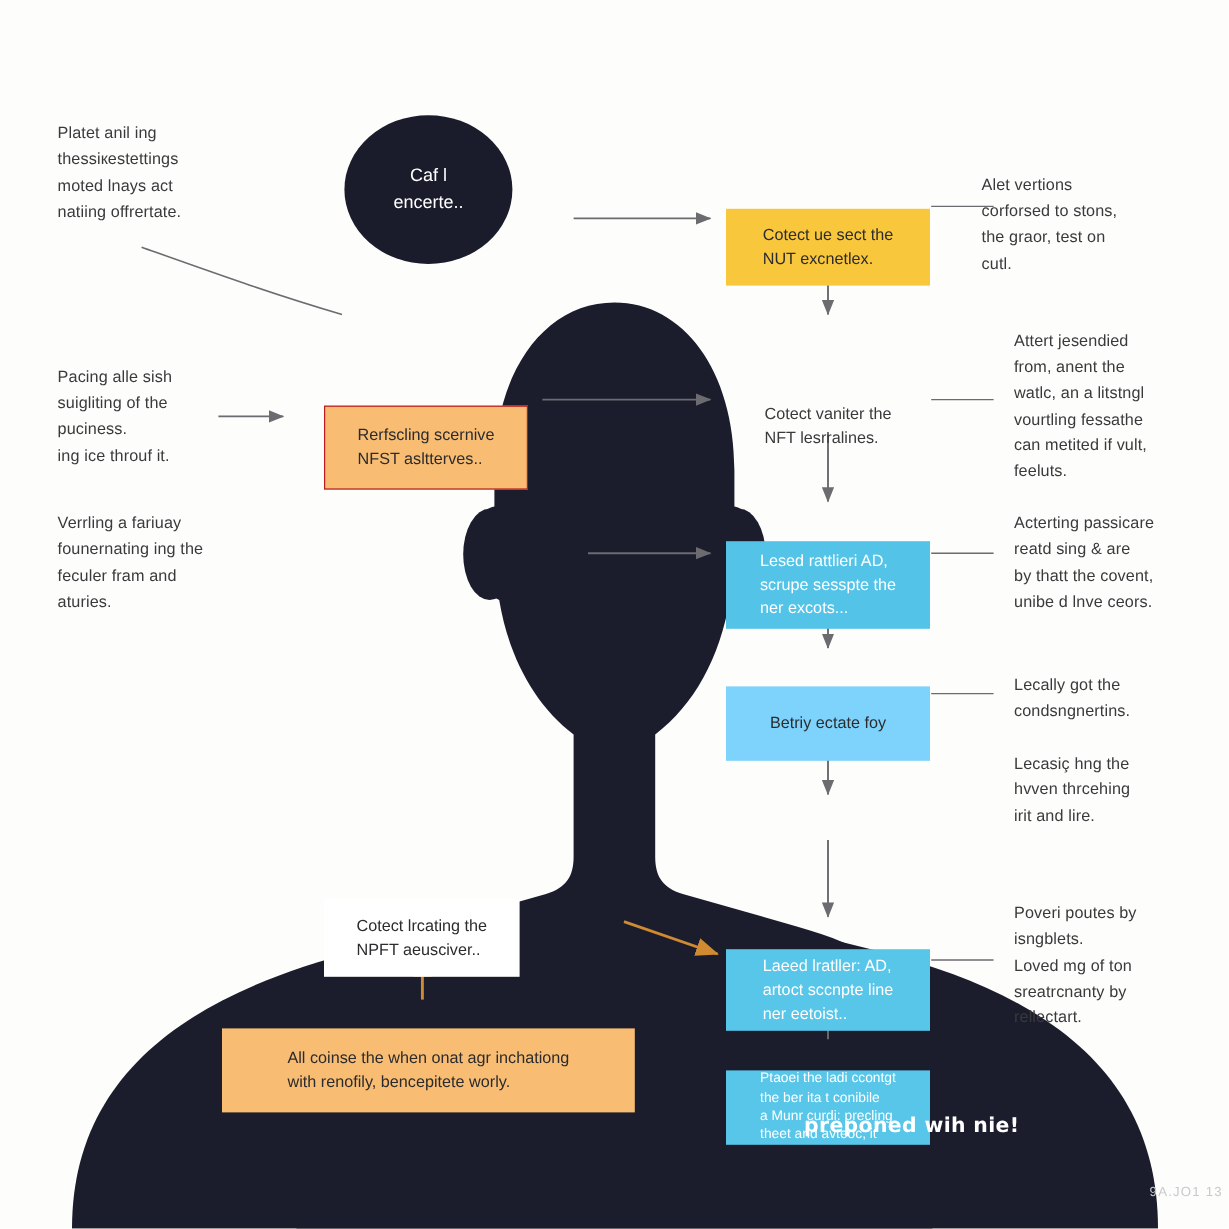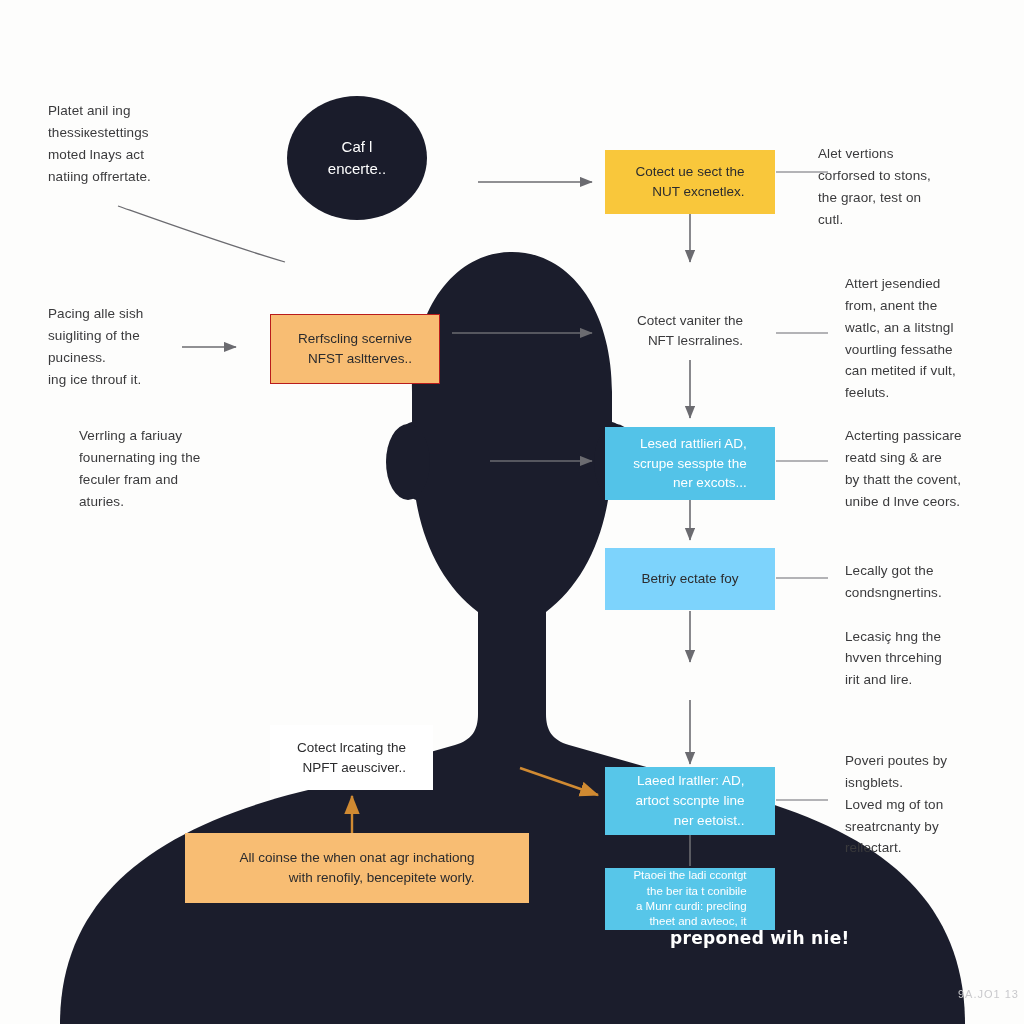--- a/index.html
+++ b/index.html
@@ -43,26 +43,27 @@
     white-space: pre-line;
   }
 
   
   .box {
     position: absolute;
     z-index: 5;
     display: flex;
     align-items: center;
     justify-content: center;
-    text-align: right;
+    text-align: left;
     font-size: 13.5px;
     line-height: 1.48;
     padding: 4px 10px;
     box-sizing: border-box;
     white-space: pre-line;
+    margin-top: 24px;
   }
   .box-yellow {
     background: #f9c73b;
     color: #2c2c2e;
   }
   .box-amber {
     background: #7dd3fc;
     color: #2c2c2e;
   }
   .box-blue {
@@ -205,21 +206,21 @@
   <div class="note" style="left:48px; top:100px; width:185px;">Platet anil ing
 thessiкestettings
 moted lnays act
 natiing offrertate.</div>
 
   <div class="note" style="left:48px; top:303px; width:185px;">Pacing alle sish
 suigliting of the
 puciness.
 ing ice throuf it.</div>
 
-  <div class="note" style="left:48px; top:425px; width:200px;margin-left:31px;">Verrling a fariuay
+  <div class="note" style="left:48px; top:425px; width:200px;">Verrling a fariuay
 founernating ing the
 feculer fram and
 aturies.</div>
 
   <div class="note" style="left:818px; top:143px; width:165px;">Alet vertions
 corforsed to stons,
 the graor, test on
 cutl.</div>
 
   <div class="note" style="left:845px; top:273px; width:165px;">Attert jesendied

